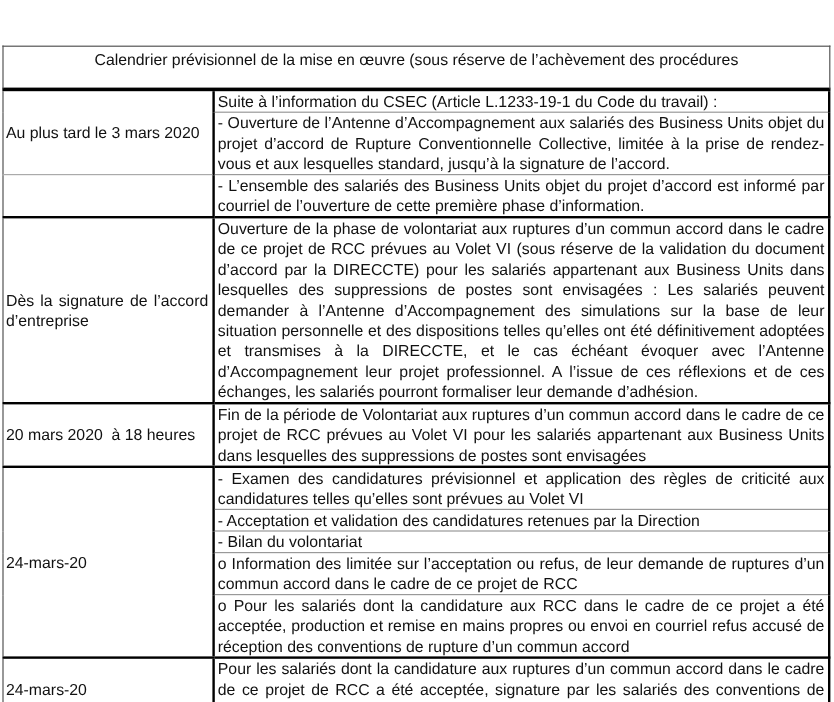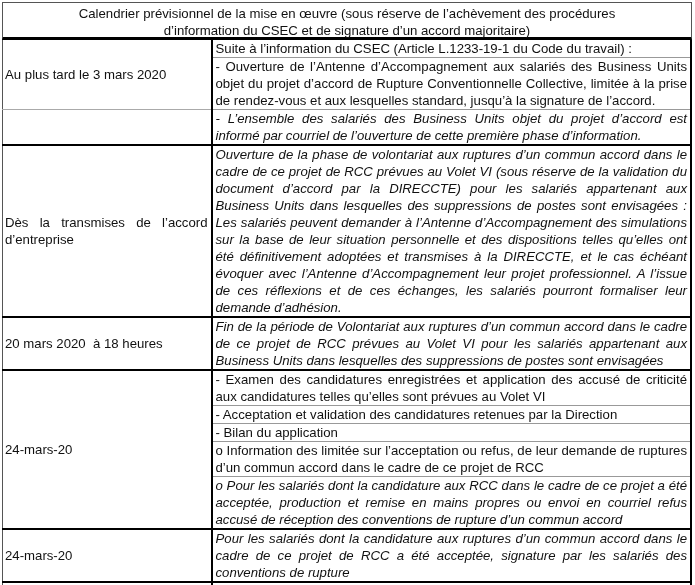--- a/index.html
+++ b/index.html
@@ -1,73 +1,72 @@
 <!DOCTYPE html>
 <html><head>
   <meta charset="utf-8">
   <style>
     html, body { margin: 0; padding: 0; background: #ffffff; }
     body { width: 695px; height: 585px; overflow: hidden; position: relative; font-family: "Liberation Sans", sans-serif; color: #111; }
     .doc { position: absolute; left: 2px; top: 2px; width: 690px; }
     .title {
       border: 1px solid #555; border-bottom: 3px solid #000;
       height: 38px; box-sizing: border-box;
-      text-align: center; font-size: 13.2px; line-height: 17px; padding-top: 2px;
+      text-align: center; font-size: 13.2px; line-height: 17px; padding-top: 2px; margin-top: 36px;
     }
     table { border-collapse: collapse; width: 690px; table-layout: fixed; }
     td { font-size: 13.2px; line-height: 17px; vertical-align: top; padding: 0 3px; margin-left: 20px; }
-    td.date { width: 209px; border-left: 1px solid #555; border-bottom: 1px solid #777; vertical-align: middle; padding-left: 2px; box-sizing: border-box; }
+    td.date { width: 175px; border-left: 1px solid #555; border-bottom: 1px solid #777; vertical-align: middle; padding-left: 2px; box-sizing: border-box; }
     td.desc { border-left: 2px solid #000; border-right: 2px solid #000; text-align: justify; text-align-last: left; box-sizing: border-box; }
     td.desc.sub { border-bottom: 1px solid #999; }
-    td.desc.last { border-bottom: 2px solid #000; font-style: italic; }
+    td.desc.last { border-bottom: 2px solid #000; }
     tr.endrow td.date { border-bottom: 2px solid #000; }
     .txt { display: block; }
   </style>
 </head>
 <body>
 
 <div class="doc">
   <div class="title">
     <span class="txt">Calendrier prévisionnel de la mise en œuvre (sous réserve de l’achèvement des procédures</span>
-    <span class="txt">d’information du CSEC et de signature d’un accord majoritaire)</span>
   </div>
   <table>
 
     <tbody>
         <tr>
       <td class="date" rowspan="2" style="border-bottom:1px solid #aaa;">Au plus tard le 3 mars 2020</td>
       <td class="desc sub">Suite à l’information du CSEC (Article L.1233-19-1 du Code du travail) :</td>
     </tr>
     <tr>
       <td class="desc sub">-   Ouverture de l’Antenne d’Accompagnement aux salariés des Business Units objet du projet d’accord de Rupture Conventionnelle Collective, limitée à la prise de rendez-vous et aux lesquelles standard, jusqu’à la signature de l’accord.</td>
     </tr>
     <tr class="endrow">
       <td class="date"></td>
       <td class="desc last">-   L’ensemble des salariés des Business Units objet du projet d’accord est informé par courriel de l’ouverture de cette première phase d’information.</td>
     </tr>
 
     <tr class="endrow">
-      <td class="date" style="text-align:justify;text-align-last:left;">Dès la transmises de l’accord d’entreprise</td>
+      <td class="date" style="text-align:justify;text-align-last:left;">Dès la signature de l’accord d’entreprise</td>
       <td class="desc last">Ouverture de la phase de volontariat aux ruptures d’un commun accord dans le cadre de ce projet de RCC prévues au Volet VI (sous réserve de la validation du document d’accord par la DIRECCTE) pour les salariés appartenant aux Business Units dans lesquelles des suppressions de postes sont envisagées : Les salariés peuvent demander à l’Antenne d’Accompagnement des simulations sur la base de leur situation personnelle et des dispositions telles qu’elles ont été définitivement adoptées et transmises à la DIRECCTE, et le cas échéant évoquer avec l’Antenne d’Accompagnement leur projet professionnel. A l’issue de ces réflexions et de ces échanges, les salariés pourront formaliser leur demande d’adhésion.</td>
     </tr>
 
     <tr class="endrow">
       <td class="date" style="white-space:pre;border-radius:10px;">20 mars 2020  à 18 heures</td>
       <td class="desc last">Fin de la période de Volontariat aux ruptures d’un commun accord dans le cadre de ce projet de RCC prévues au Volet VI pour les salariés appartenant aux Business Units dans lesquelles des suppressions de postes sont envisagées</td>
     </tr>
 
     <tr>
       <td class="date" rowspan="5" style="border-bottom:2px solid #000;">24-mars-20</td>
-      <td class="desc sub">-   Examen des candidatures enregistrées et application des accusé de criticité aux candidatures telles qu’elles sont prévues au Volet VI</td>
+      <td class="desc sub">-   Examen des candidatures prévisionnel et application des règles de criticité aux candidatures telles qu’elles sont prévues au Volet VI</td>
     </tr>
     <tr>
       <td class="desc sub">-   Acceptation et validation des candidatures retenues par la Direction</td>
     </tr>
     <tr>
-      <td class="desc sub">-   Bilan du application</td>
+      <td class="desc sub">-   Bilan du volontariat</td>
     </tr>
     <tr>
       <td class="desc sub">o  Information des limitée sur l’acceptation ou refus, de leur demande de ruptures d’un commun accord dans le cadre de ce projet de RCC</td>
     </tr>
     <tr>
       <td class="desc last">o  Pour les salariés dont la candidature aux RCC dans le cadre de ce projet a été acceptée, production et remise en mains propres ou envoi en courriel refus accusé de réception des conventions de rupture d’un commun accord</td>
     </tr>
 
     <tr class="endrow">
       <td class="date">24-mars-20</td>

